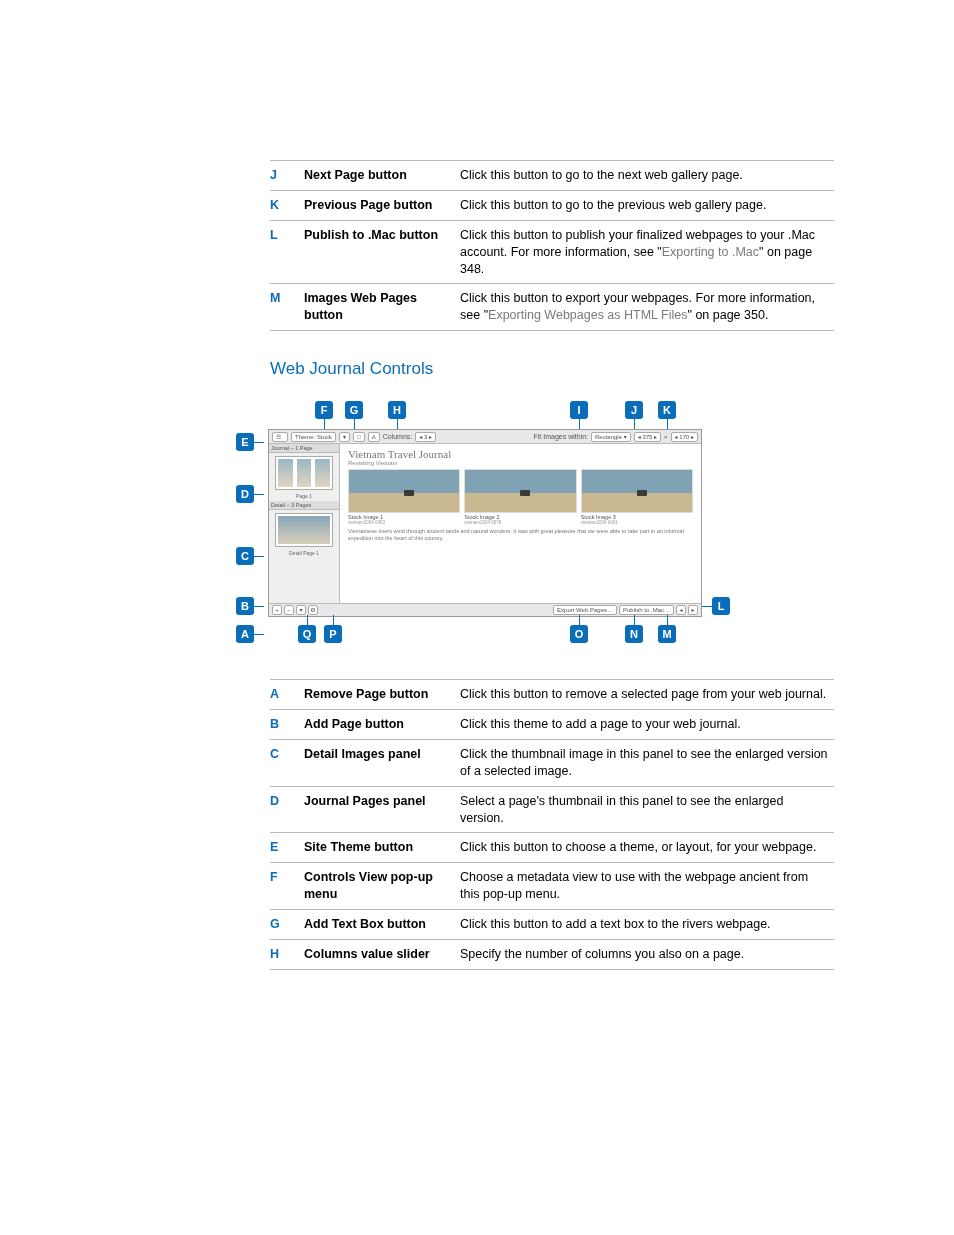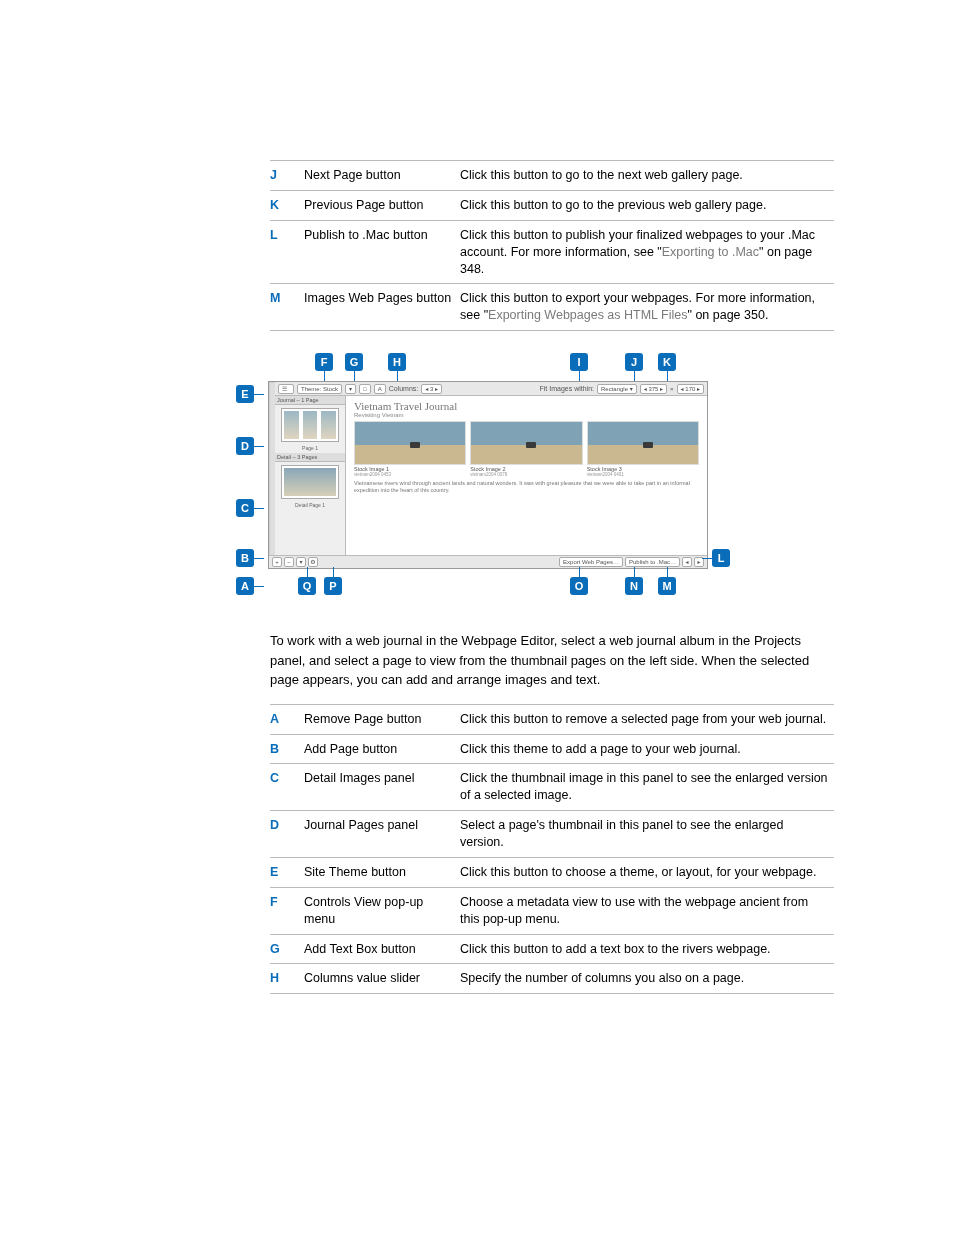--- a/index.html
+++ b/index.html
@@ -40,21 +40,21 @@
   table.ref tr:last-child td {
     border-bottom: 1px solid #bbb;
   }
   td.letter {
     width: 28px;
     color: #0a6db9;
     font-weight: bold;
   }
   td.name {
     width: 150px;
-    font-weight: normal;
+    font-weight: bold;
     margin-left: 11px;
   }
   .link-text { color: #7a7a7a; }
   h2.section {
     color: #0a6db9;
     font-weight: 500;
     font-size: 17px;
     margin: 28px 0 6px 0;
   }
   p.body {
@@ -97,21 +97,20 @@
     position: absolute;
     left: 38px;
     top: 30px;
     width: 432px;
     height: 186px;
     background: #dedede;
     border: 1px solid #999;
     box-shadow: 0 0 0 1px #ccc inset;
     font-size: 7px;
     color: #555;
-    padding-left: 6px;
   }
   .app-toolbar {
     height: 13px;
     background: #e8e8e8;
     border-bottom: 1px solid #bbb;
     display: flex;
     align-items: center;
     padding: 0 3px;
     gap: 3px;
   }
@@ -181,20 +180,21 @@
             <td>Click this button to publish your finalized webpages to your .Mac account. For more information, see "<span class="link-text">Exporting to .Mac</span>" on page 348.</td>
           </tr>
           <tr>
             <td class="letter">M</td>
             <td class="name">Images Web Pages button</td>
             <td>Click this button to export your webpages. For more information, see "<span class="link-text">Exporting Webpages as HTML Files</span>" on page 350.</td>
           </tr>
         </tbody>
     </table>
 
+    <h2 class="section">Web Journal Controls</h2>
 
     <div class="fig-wrap">
 
       <div id="top-callouts">
           <div class="callout line-b" style="left:85px; top:2px;">F</div>
           <div class="callout line-b" style="left:115px; top:2px;">G</div>
           <div class="callout line-b" style="left:158px; top:2px;">H</div>
           <div class="callout line-b" style="left:340px; top:2px;">I</div>
           <div class="callout line-b" style="left:395px; top:2px;">J</div>
           <div class="callout line-b" style="left:428px; top:2px;">K</div>
@@ -281,21 +281,20 @@
           <span class="little-icon">⚙</span>
           <span class="foot-spacer"></span>
           <span class="tb-btn">Export Web Pages…</span>
           <span class="tb-btn">Publish to .Mac…</span>
           <span class="little-icon">◂</span>
           <span class="little-icon">▸</span>
         </div>
       </div>
     </div>
 
-    <p class="body">To work with a web journal in the Webpage Editor, select a web journal album in the Projects panel, and select a page to view from the thumbnail pages on the left side. When the selected page appears, you can add and arrange images and text.</p>
 
     <table class="ref">
       <tbody id="table2-body">
           <tr>
             <td class="letter">A</td>
             <td class="name">Remove Page button</td>
             <td>Click this button to remove a selected page from your web journal.</td>
           </tr>
           <tr>
             <td class="letter">B</td>

